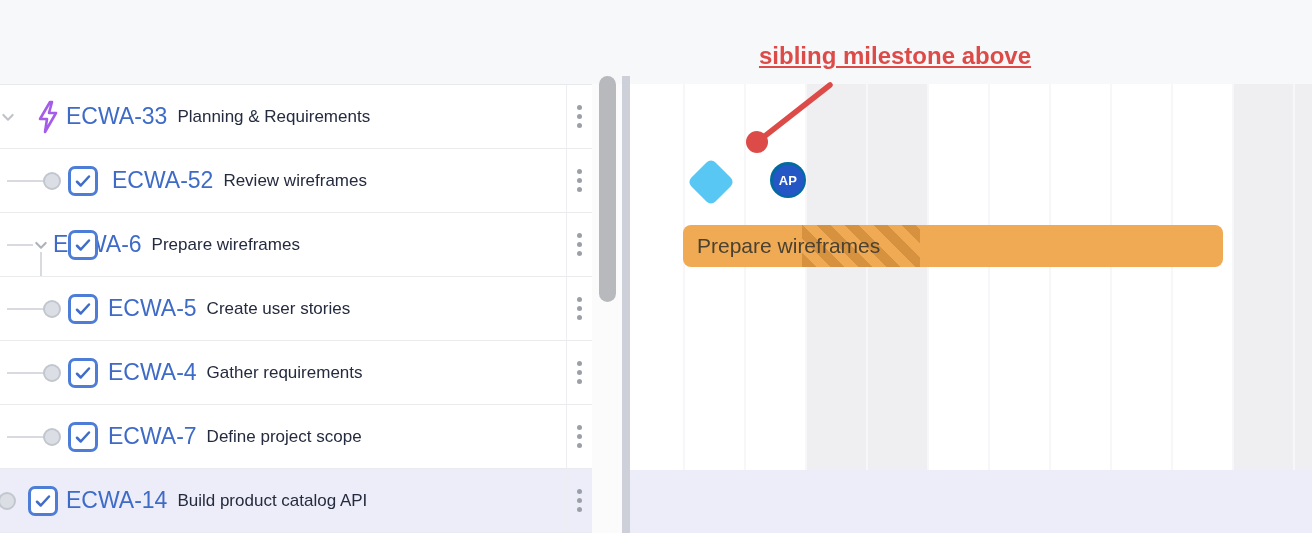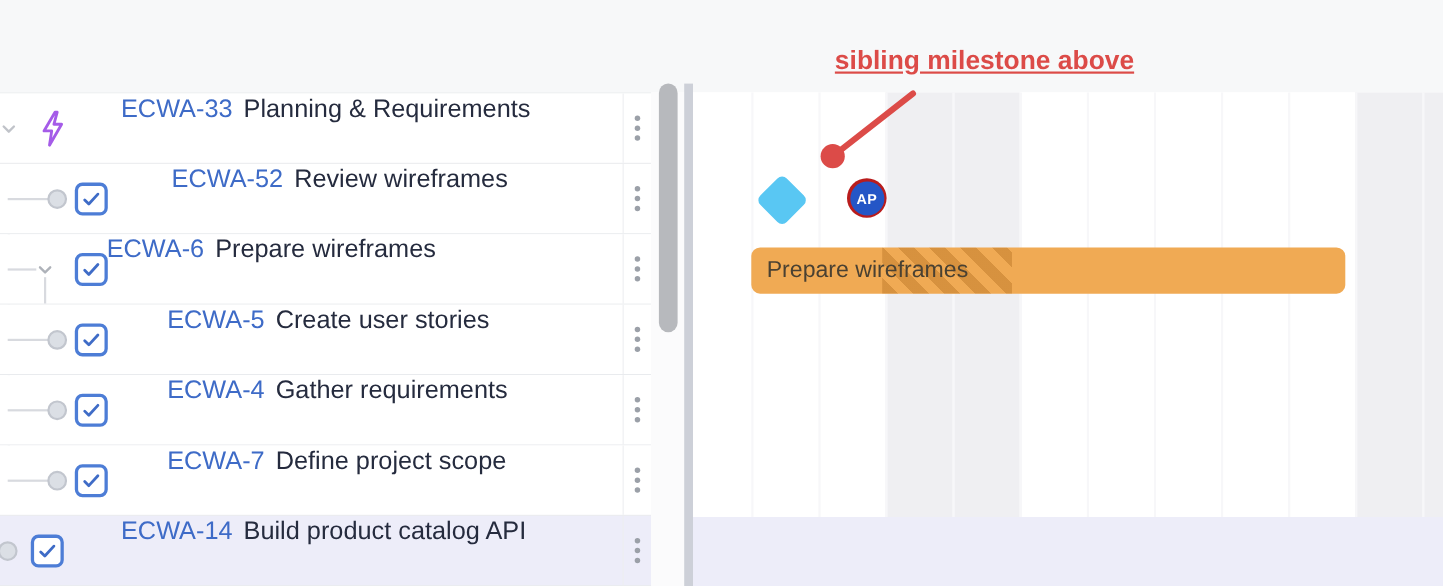--- a/index.html
+++ b/index.html
@@ -6,45 +6,45 @@
   body{
     width:1312px;height:533px;position:relative;overflow:hidden;
     font-family:"Liberation Sans",sans-serif;background:#ffffff;
   }
   
   .top-band{position:absolute;left:0;top:0;width:1312px;height:84px;background:#F7F8F9;}
   
   .left-panel{position:absolute;left:0;top:84px;width:592px;height:449px;border-top:1px solid #E7E9EC;background:#fff;}
   .row{position:relative;height:63px;border-bottom:1px solid #E9EBEE;background:#fff;display:flex;align-items:stretch;}
   .row.selected{background:#EDEDF9;}
-  .row-content{position:relative;flex:1 1 auto;display:flex;align-items:flex-start;overflow:hidden;padding-left:44px;}
+  .row-content{position:relative;flex:1 1 auto;display:flex;align-items:center;overflow:hidden;}
   .row-kebab{width:25px;border-left:1px solid #EDEEF1;display:flex;align-items:center;justify-content:center;}
   .kebab{display:flex;flex-direction:column;gap:4px;cursor:pointer;padding:6px 8px;}
   .kebab i{width:5px;height:5px;border-radius:50%;background:#9BA0A8;display:block;}
   .keytext{font-size:23px;color:#3E6BC7;white-space:nowrap;}
-  .titletext{font-size:23px;color:#252B3E;white-space:nowrap;margin-left:10px;}
+  .titletext{font-size:17px;color:#252B3E;white-space:nowrap;margin-left:10px;}
   .checkbox{position:absolute;top:50%;margin-top:-15px;width:30px;height:30px;box-sizing:border-box;
     border:3px solid #4D7DD6;border-radius:7px;background:#fff;display:flex;align-items:center;justify-content:center;}
   .conn-circle{position:absolute;top:50%;margin-top:-9px;width:18px;height:18px;box-sizing:border-box;
     border:2px solid #C2C6CE;background:#DBDFE5;border-radius:50%;}
   .h-line{position:absolute;top:50%;height:2px;margin-top:-1px;background:#D8DADF;}
   .v-drop{position:absolute;width:2px;background:#D8DADF;}
   .tree-vline{position:absolute;left:7px;top:43px;width:2px;height:310px;background:#D8DADF;z-index:0;}
   
   .scroll-zone{position:absolute;left:592px;top:84px;width:38px;height:449px;background:#FBFBFC;}
   .scroll-thumb{position:absolute;left:599px;top:76px;width:17px;height:226px;border-radius:9px;background:#B7B9BD;cursor:pointer;}
   .panel-divider{position:absolute;left:622px;top:76px;width:8px;height:457px;background:#CDD0D8;}
   
   .timeline{position:absolute;left:630px;top:0;width:682px;height:533px;overflow:hidden;}
   .tl-body{position:absolute;left:0;top:84px;width:682px;height:386px;background:#fff;}
   .day-weekend{position:absolute;top:0;bottom:0;background:#EFEFF2;}
   .day-gap{position:absolute;top:0;bottom:0;width:2px;background:#F7F7F9;}
   .tl-selected-row{position:absolute;left:0;top:470px;width:682px;height:63px;background:#EDEDF9;}
   .milestone{position:absolute;left:64px;top:165px;width:34px;height:34px;background:#59C7F3;border-radius:6px;transform:rotate(45deg);cursor:pointer;z-index:3;}
-  .assignee-badge{position:absolute;left:140px;top:162px;width:36px;height:36px;border-radius:50%;background:#b91c1c;
+  .assignee-badge{position:absolute;left:140px;top:162px;width:36px;height:36px;border-radius:50%;background:#0369a1;
     display:flex;align-items:center;justify-content:center;z-index:3;cursor:pointer;}
   .assignee-badge .inner{width:31px;height:31px;border-radius:50%;background:#2456C6;color:#fff;font-size:13px;font-weight:bold;
     display:flex;align-items:center;justify-content:center;letter-spacing:.3px;}
   .task-bar{position:absolute;left:53px;top:225px;width:540px;height:42px;background:#F0AA54;border-radius:8px;z-index:2;cursor:pointer;overflow:hidden;}
   .task-bar .hatch{position:absolute;left:119px;top:0;bottom:0;width:118px;
     background:repeating-linear-gradient(45deg,rgba(184,116,37,0.45) 0 10px,rgba(184,116,37,0) 10px 20px);}
   .task-bar .bar-label{position:absolute;left:14px;top:0;height:42px;display:flex;align-items:center;
     font-size:21px;color:#4A4132;white-space:nowrap;z-index:1;}
   .annotation-text{position:absolute;left:110px;top:42px;width:310px;text-align:center;
     font-size:24px;font-weight:bold;color:#DC4B48;z-index:5;text-decoration:underline;}

